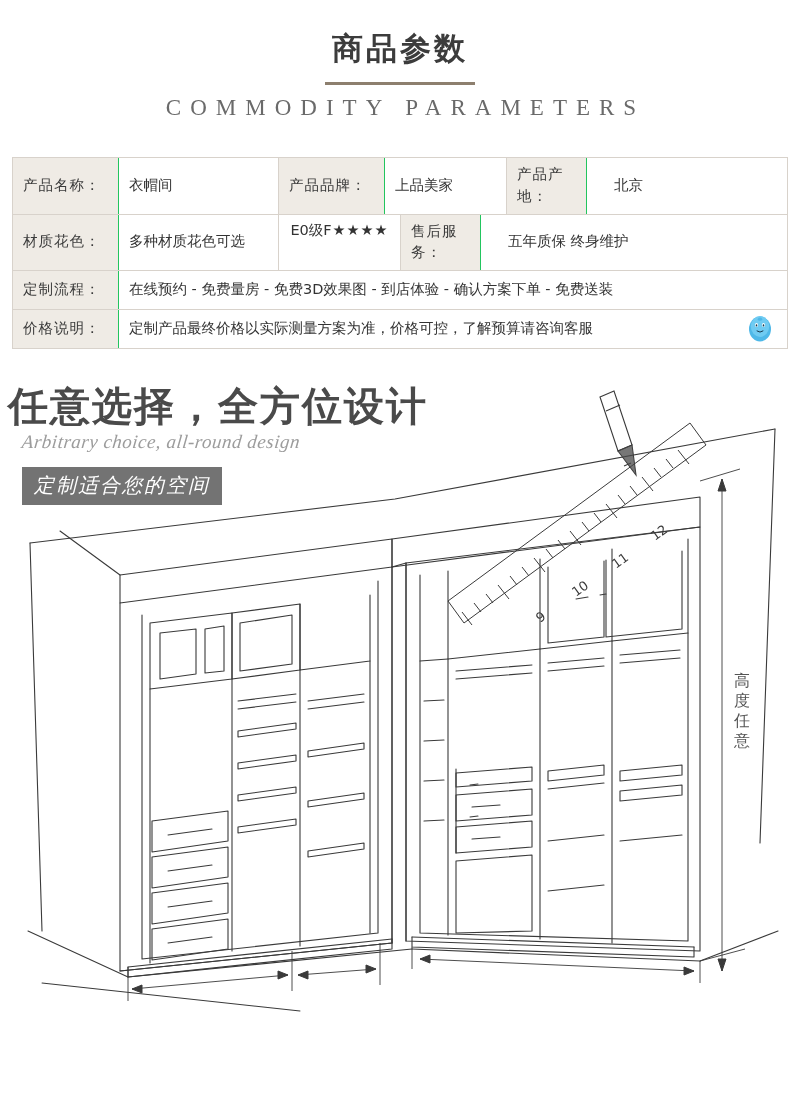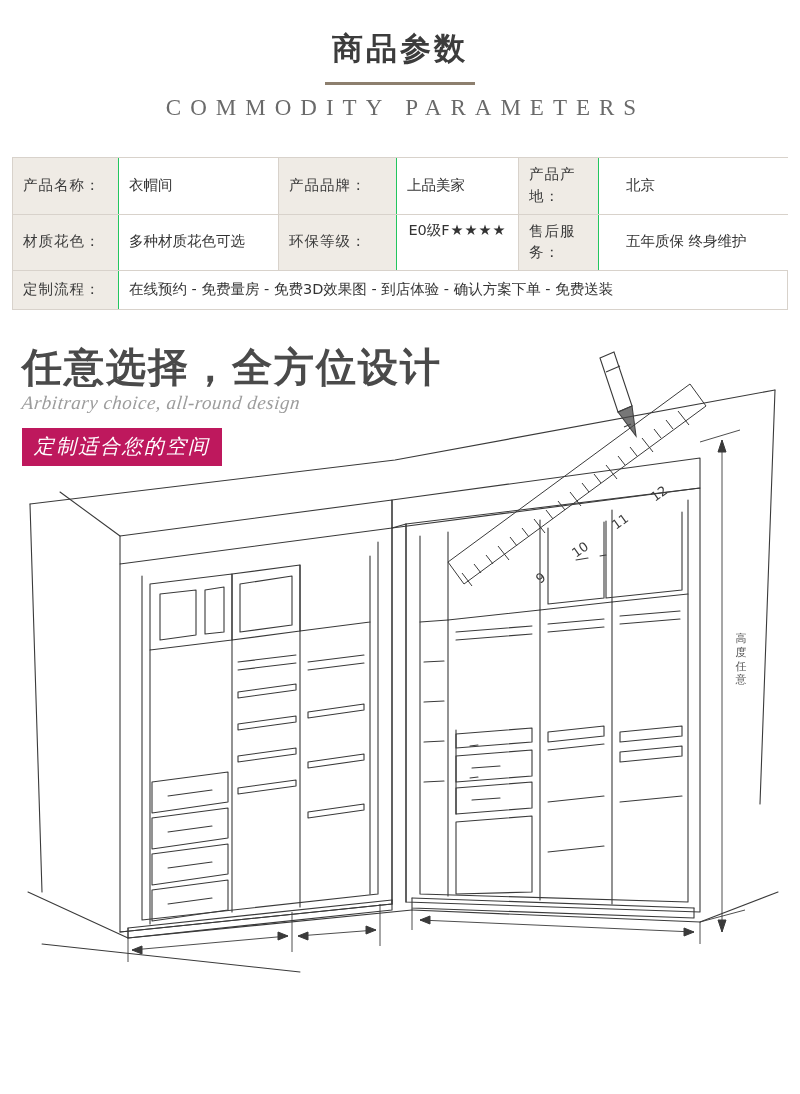--- a/index.html
+++ b/index.html
@@ -74,21 +74,21 @@
   .val {
     background: #ffffff;
     color: #333;
     border-right: 1px solid #d8d2cb;
     flex: 0 0 auto;
   }
   .val.last { border-right: none; }
 
   .w-lab-a { width: 106px; }
   .w-val-a { width: 160px; }
-  .w-lab-b { width: 118px; }
+  .w-lab-b { width: 106px; }
   .w-val-b { width: 122px; }
   .w-lab-c { width: 80px; }
   .w-val-c { width: 190px; padding-left: 27px; }
 
   .row2 .val-eo { flex-direction: row; align-items: flex-start; justify-content: center; }
   .eo-line { line-height: 1.35; font-size: 14.5px; }
   .stars { letter-spacing: 1px; }
 
   .full-val { flex: 1 1 auto; border-right: none; }
 
@@ -104,21 +104,21 @@
 
   
   .illu {
     position: relative;
     margin-top: 22px;
     width: 800px;
     height: 660px;
   }
   .headline-cn {
     position: absolute;
-    left: 22px;
+    left: 8px;
     top: 8px;
     font-size: 40px;
     font-weight: bold;
     color: #4a4a4a;
     letter-spacing: 2px;
     font-family: "DejaVu Sans", sans-serif;
   }
   .headline-en {
     position: absolute;
     left: 22px;
@@ -127,41 +127,41 @@
     color: #9c9c9c;
     font-style: italic;
     font-family: "Liberation Serif", serif;
     letter-spacing: 0.5px;
     transform: skewX(-6deg);
   }
   .headline-tag {
     position: absolute;
     left: 22px;
     top: 96px;
-    background: #be185d;
+    background: #737373;
     color: #ffffff;
     font-size: 20px;
     padding: 5px 12px 6px 12px;
     letter-spacing: 2px;
     font-family: "DejaVu Sans", sans-serif;
     font-style: italic;
   }
 
   .drawing {
     position: absolute;
     left: 0;
     top: 0;
     width: 800px;
     height: 660px;
   }
   .dim-vert {
     position: absolute;
     right: 52px;
     top: 300px;
-    font-size: 11px;
+    font-size: 16px;
     color: #555;
     width: 14px;
     line-height: 1.25;
     text-align: center;
     font-family: "DejaVu Sans", sans-serif;
   }
 </style>
 </head>
 <body>
 
@@ -178,34 +178,49 @@
     <div class="cell val w-val-a">衣帽间</div>
     <div class="cell lab w-lab-b">产品品牌：</div>
     <div class="cell val w-val-b">上品美家</div>
     <div class="cell lab w-lab-c">产品产地：</div>
     <div class="cell val w-val-c last">北京</div>
   </div>
 
   <div class="spec-row row2">
     <div class="cell lab w-lab-a">材质花色：</div>
     <div class="cell val w-val-a">多种材质花色可选</div>
-    <div class="cell lab w-lab-b">环保等级：</div>
     <div class="cell val w-val-b val-eo">
       <span class="eo-line">E0级</span>
       <span class="eo-line stars">F★★★★</span>
     </div>
     <div class="cell lab w-lab-c">售后服务：</div>
     <div class="cell val w-val-c last">五年质保 终身维护</div>
   </div>
 
   <div class="spec-row">
     <div class="cell lab w-lab-a">定制流程：</div>
     <div class="cell val full-val">在线预约 - 免费量房 - 免费3D效果图 - 到店体验 - 确认方案下单 - 免费送装</div>
   </div>
 
+  <div class="spec-row price-row">
+    <div class="cell lab w-lab-a">价格说明：</div>
+    <div class="cell val full-val">定制产品最终价格以实际测量方案为准，价格可控，了解预算请咨询客服</div>
+    <span class="qq-icon">
+      <svg width="30" height="30" viewBox="0 0 30 30">
+        <ellipse cx="15" cy="15" rx="11" ry="12.5" fill="#4eb8e8"></ellipse>
+        <ellipse cx="15" cy="12.5" rx="9.2" ry="10.4" fill="#6fcbf2"></ellipse>
+        <ellipse cx="11.5" cy="11" rx="1.5" ry="2" fill="#ffffff"></ellipse>
+        <ellipse cx="18.5" cy="11" rx="1.5" ry="2" fill="#ffffff"></ellipse>
+        <ellipse cx="11.5" cy="11.4" rx="0.8" ry="1.1" fill="#17384d"></ellipse>
+        <ellipse cx="18.5" cy="11.4" rx="0.8" ry="1.1" fill="#17384d"></ellipse>
+        <path d="M12 17 q3 2.4 6 0" stroke="#17384d" stroke-width="1" fill="none" stroke-linecap="round"></path>
+        <ellipse cx="15" cy="5.2" rx="2.2" ry="1.6" fill="#4eb8e8"></ellipse>
+      </svg>
+    </span>
+  </div>
 
 </div>
 
 <div class="illu">
 
   <div class="headline-cn">任意选择，全方位设计</div>
   <div class="headline-en">Arbitrary choice, all-round design</div>
   <div class="headline-tag">定制适合您的空间</div>
 
   <svg class="drawing" viewBox="0 0 800 660" xmlns="http://www.w3.org/2000/svg">

